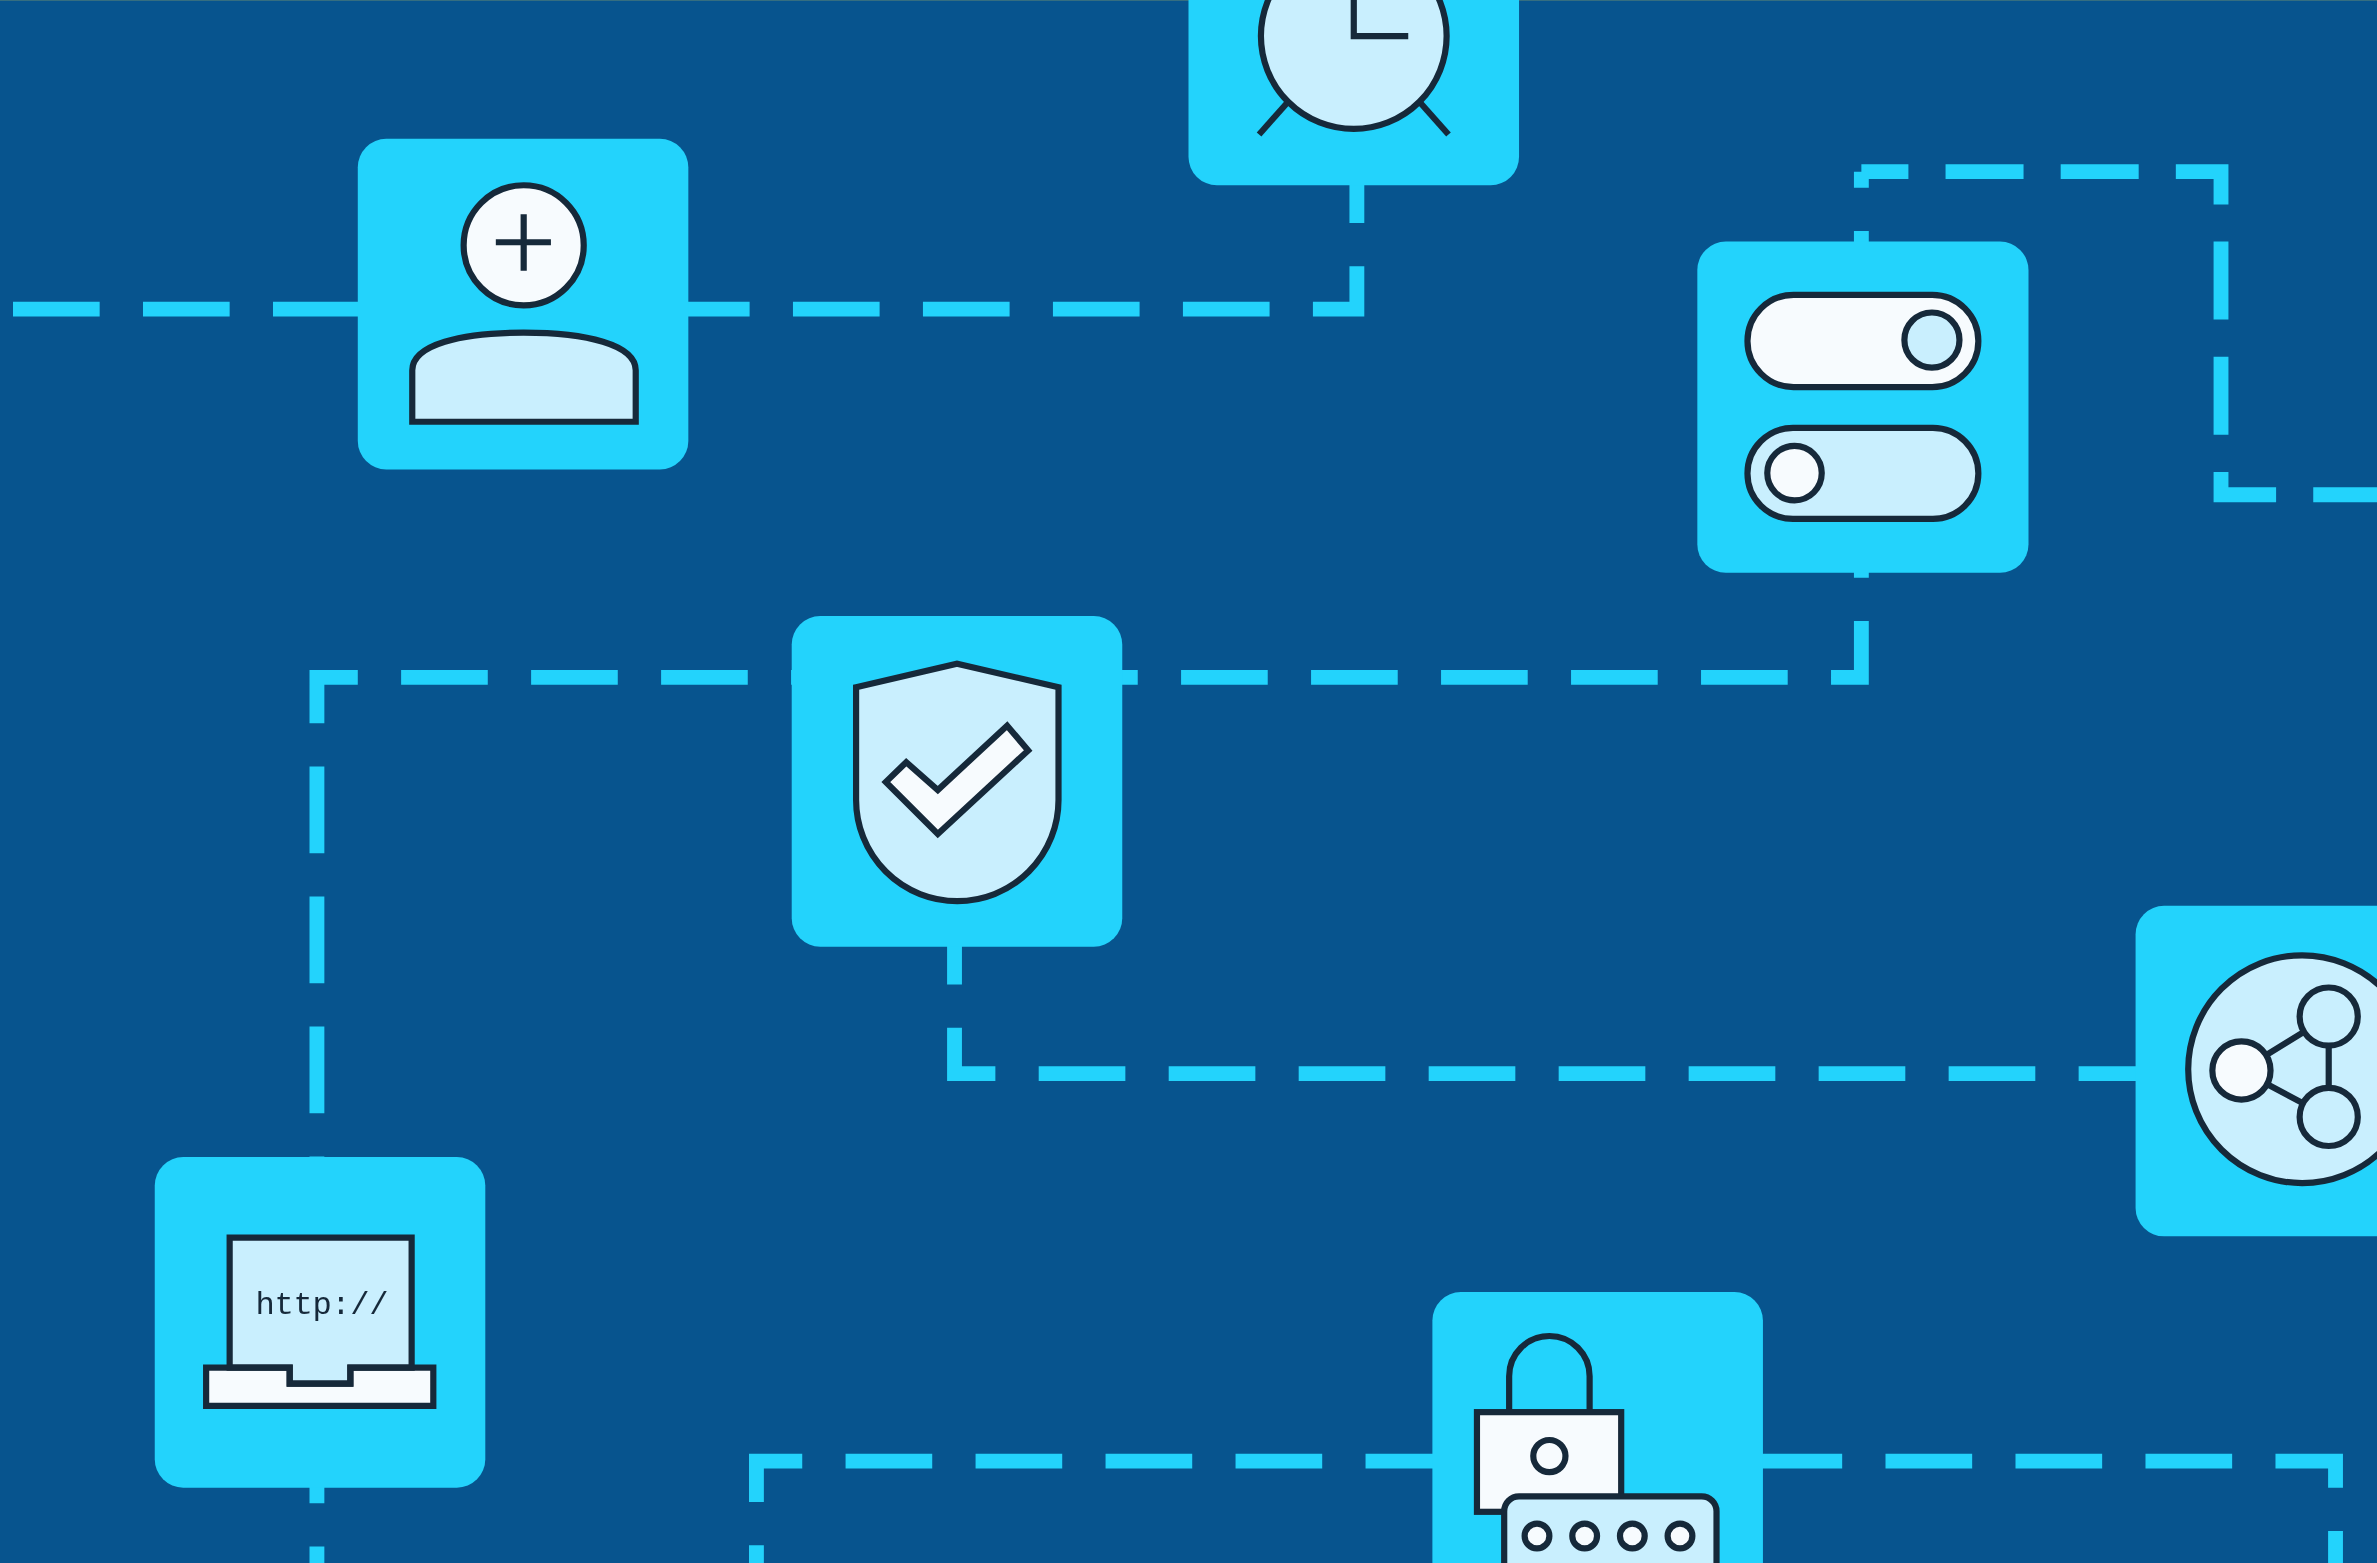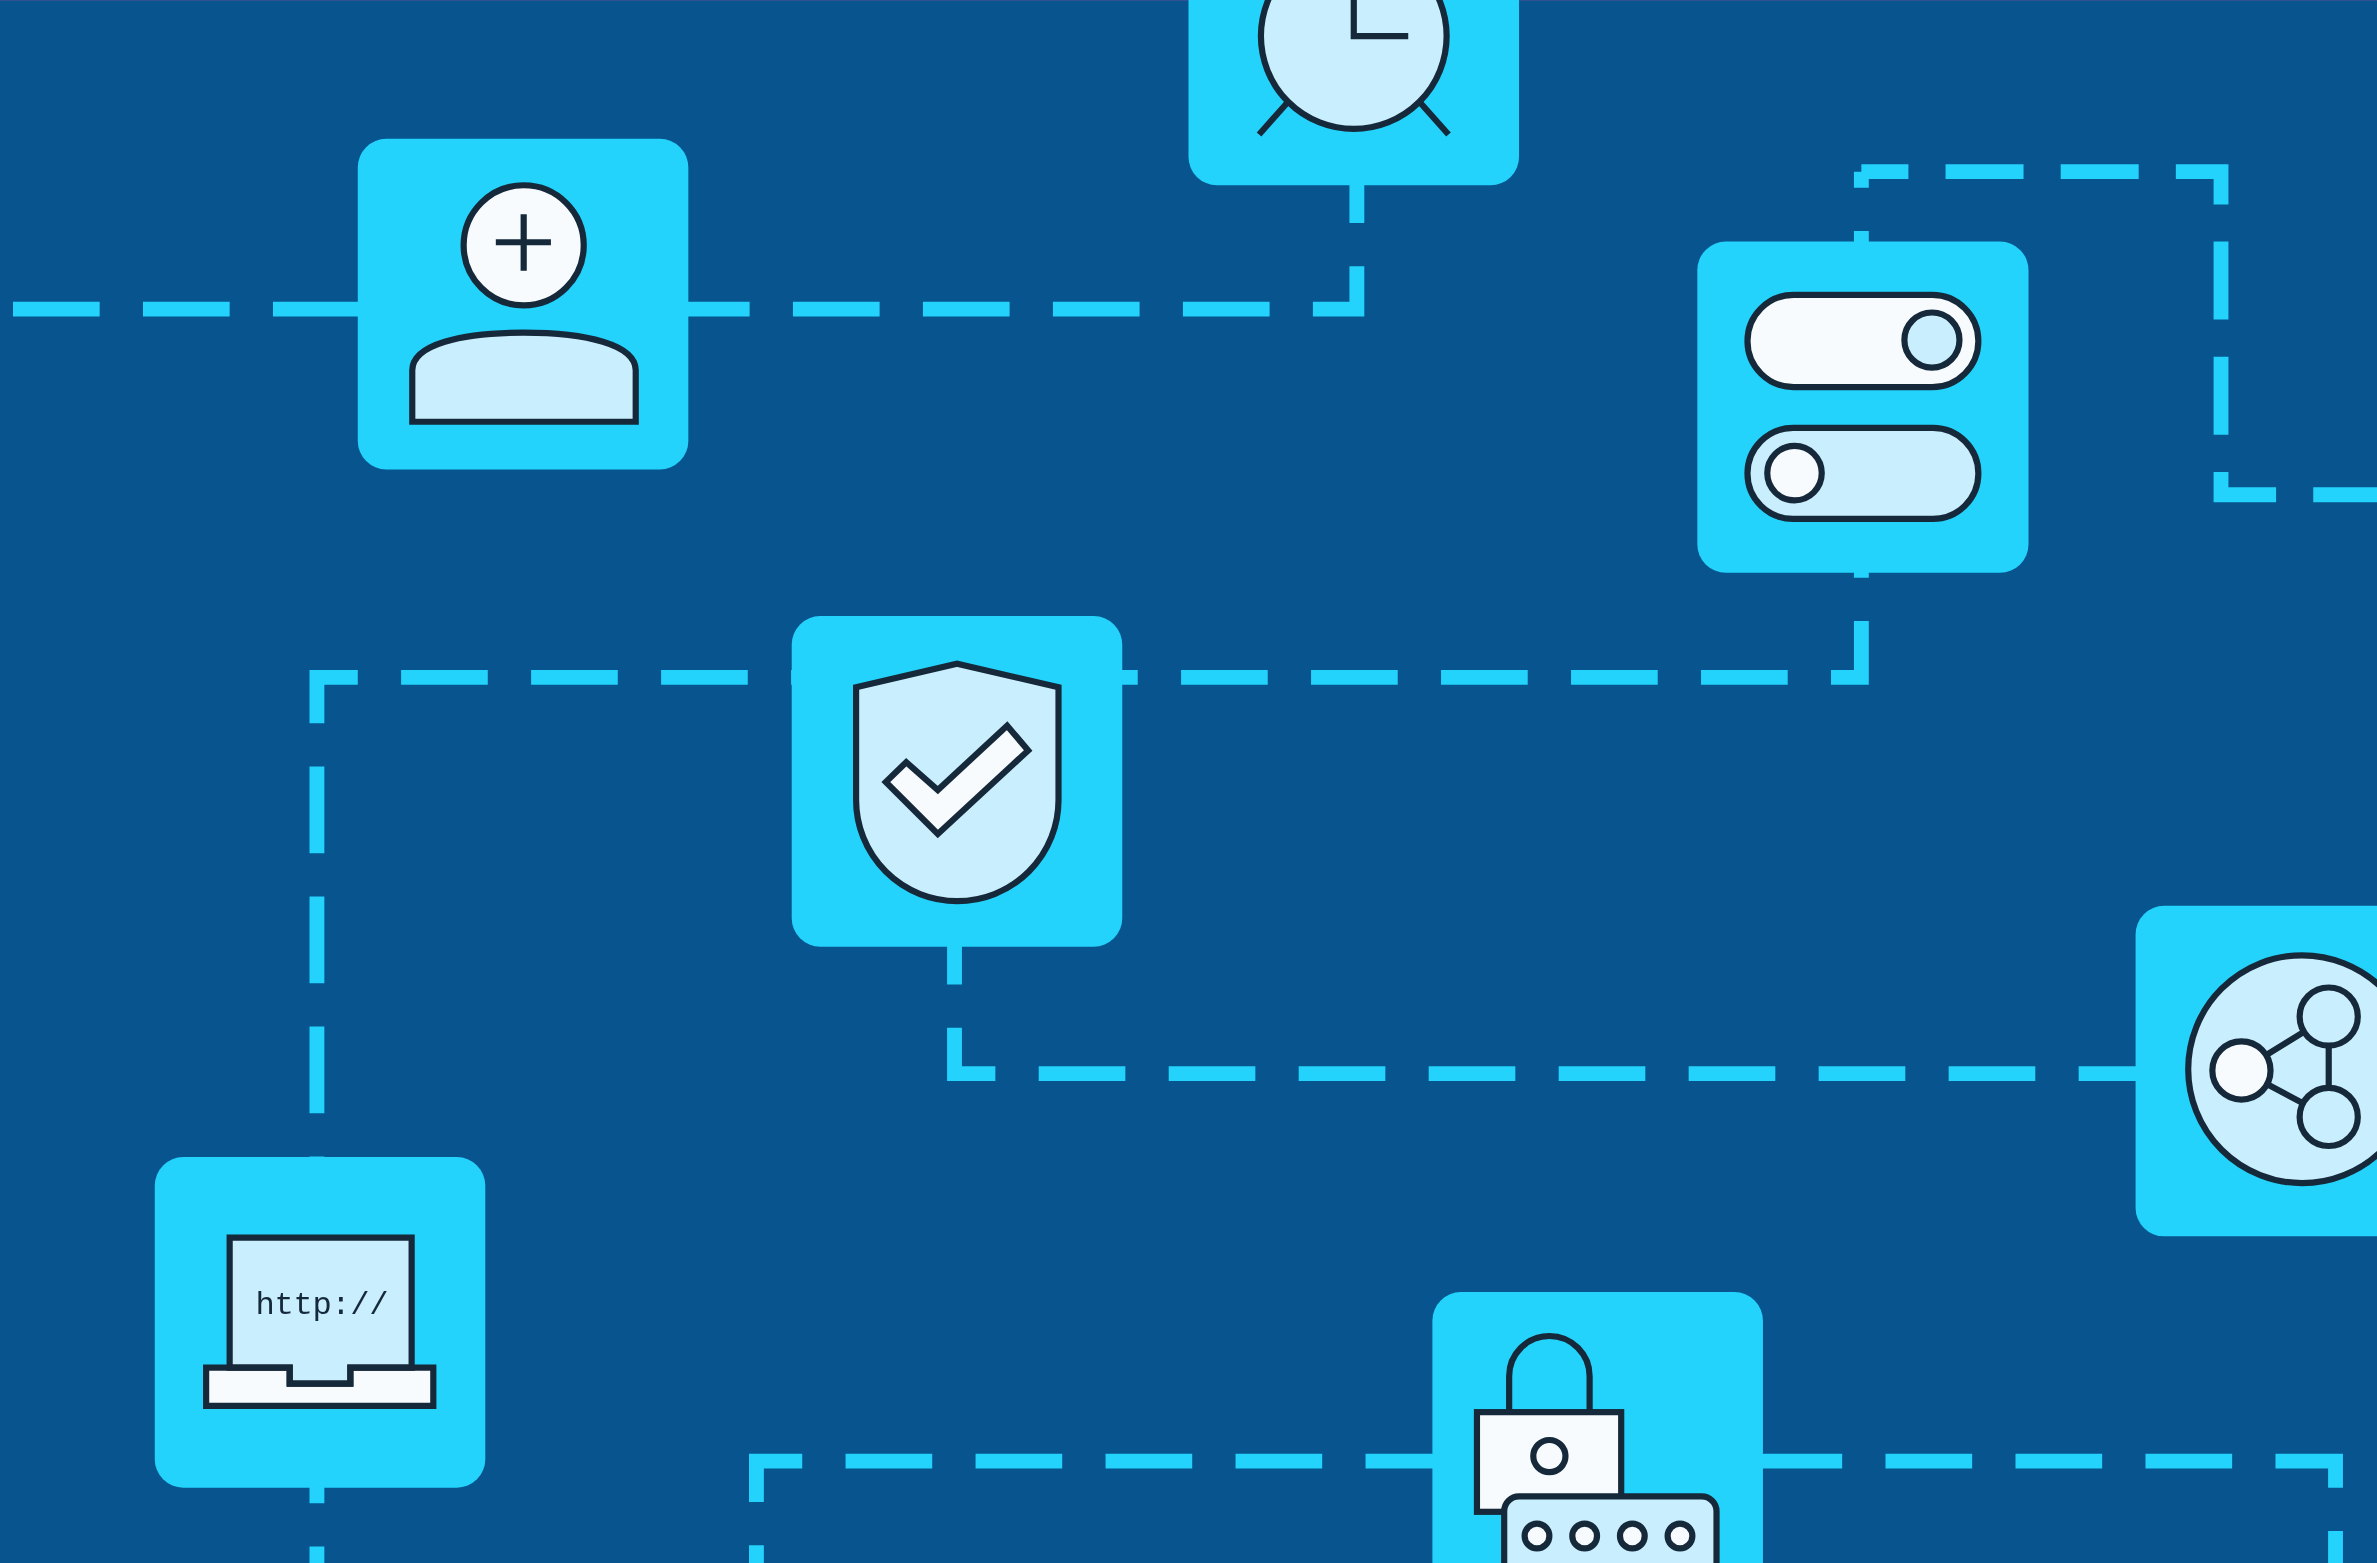--- a/index.html
+++ b/index.html
@@ -1,18 +1,18 @@
 <!DOCTYPE html>
 <html style="font-size:10px"><head>
 <meta charset="utf-8">
 <title>Connected security icons</title>
 <style>
   html,body{margin:0;padding:0;background:#07548E;}
   body{width:2377px;height:1564px;overflow:hidden;font-family:"Liberation Sans",sans-serif;}
-  #stage{position:relative;width:2377px;height:1564px;background:#ec4899;overflow:hidden;}
+  #stage{position:relative;width:2377px;height:1564px;background:#fde047;overflow:hidden;}
   svg.canvas{position:absolute;top:0;left:0;width:2377px;height:1564px;display:block;}
   .ln{fill:none;stroke:#23D3FC;stroke-width:24;stroke-linecap:butt;stroke-linejoin:miter;}
   .tile{fill:#23D3FC;}
   .st{fill:none;stroke:#16293A;stroke-width:10;stroke-linejoin:miter;stroke-linecap:butt;}
   .fw{fill:#F7FBFE;}
   .fl{fill:#C9EFFE;}
   .url{font-family:"Liberation Mono","DejaVu Sans Mono",monospace;fill:#16293A;font-size:52px;letter-spacing:-0.6px;}
 </style>
 </head>
 <body>

